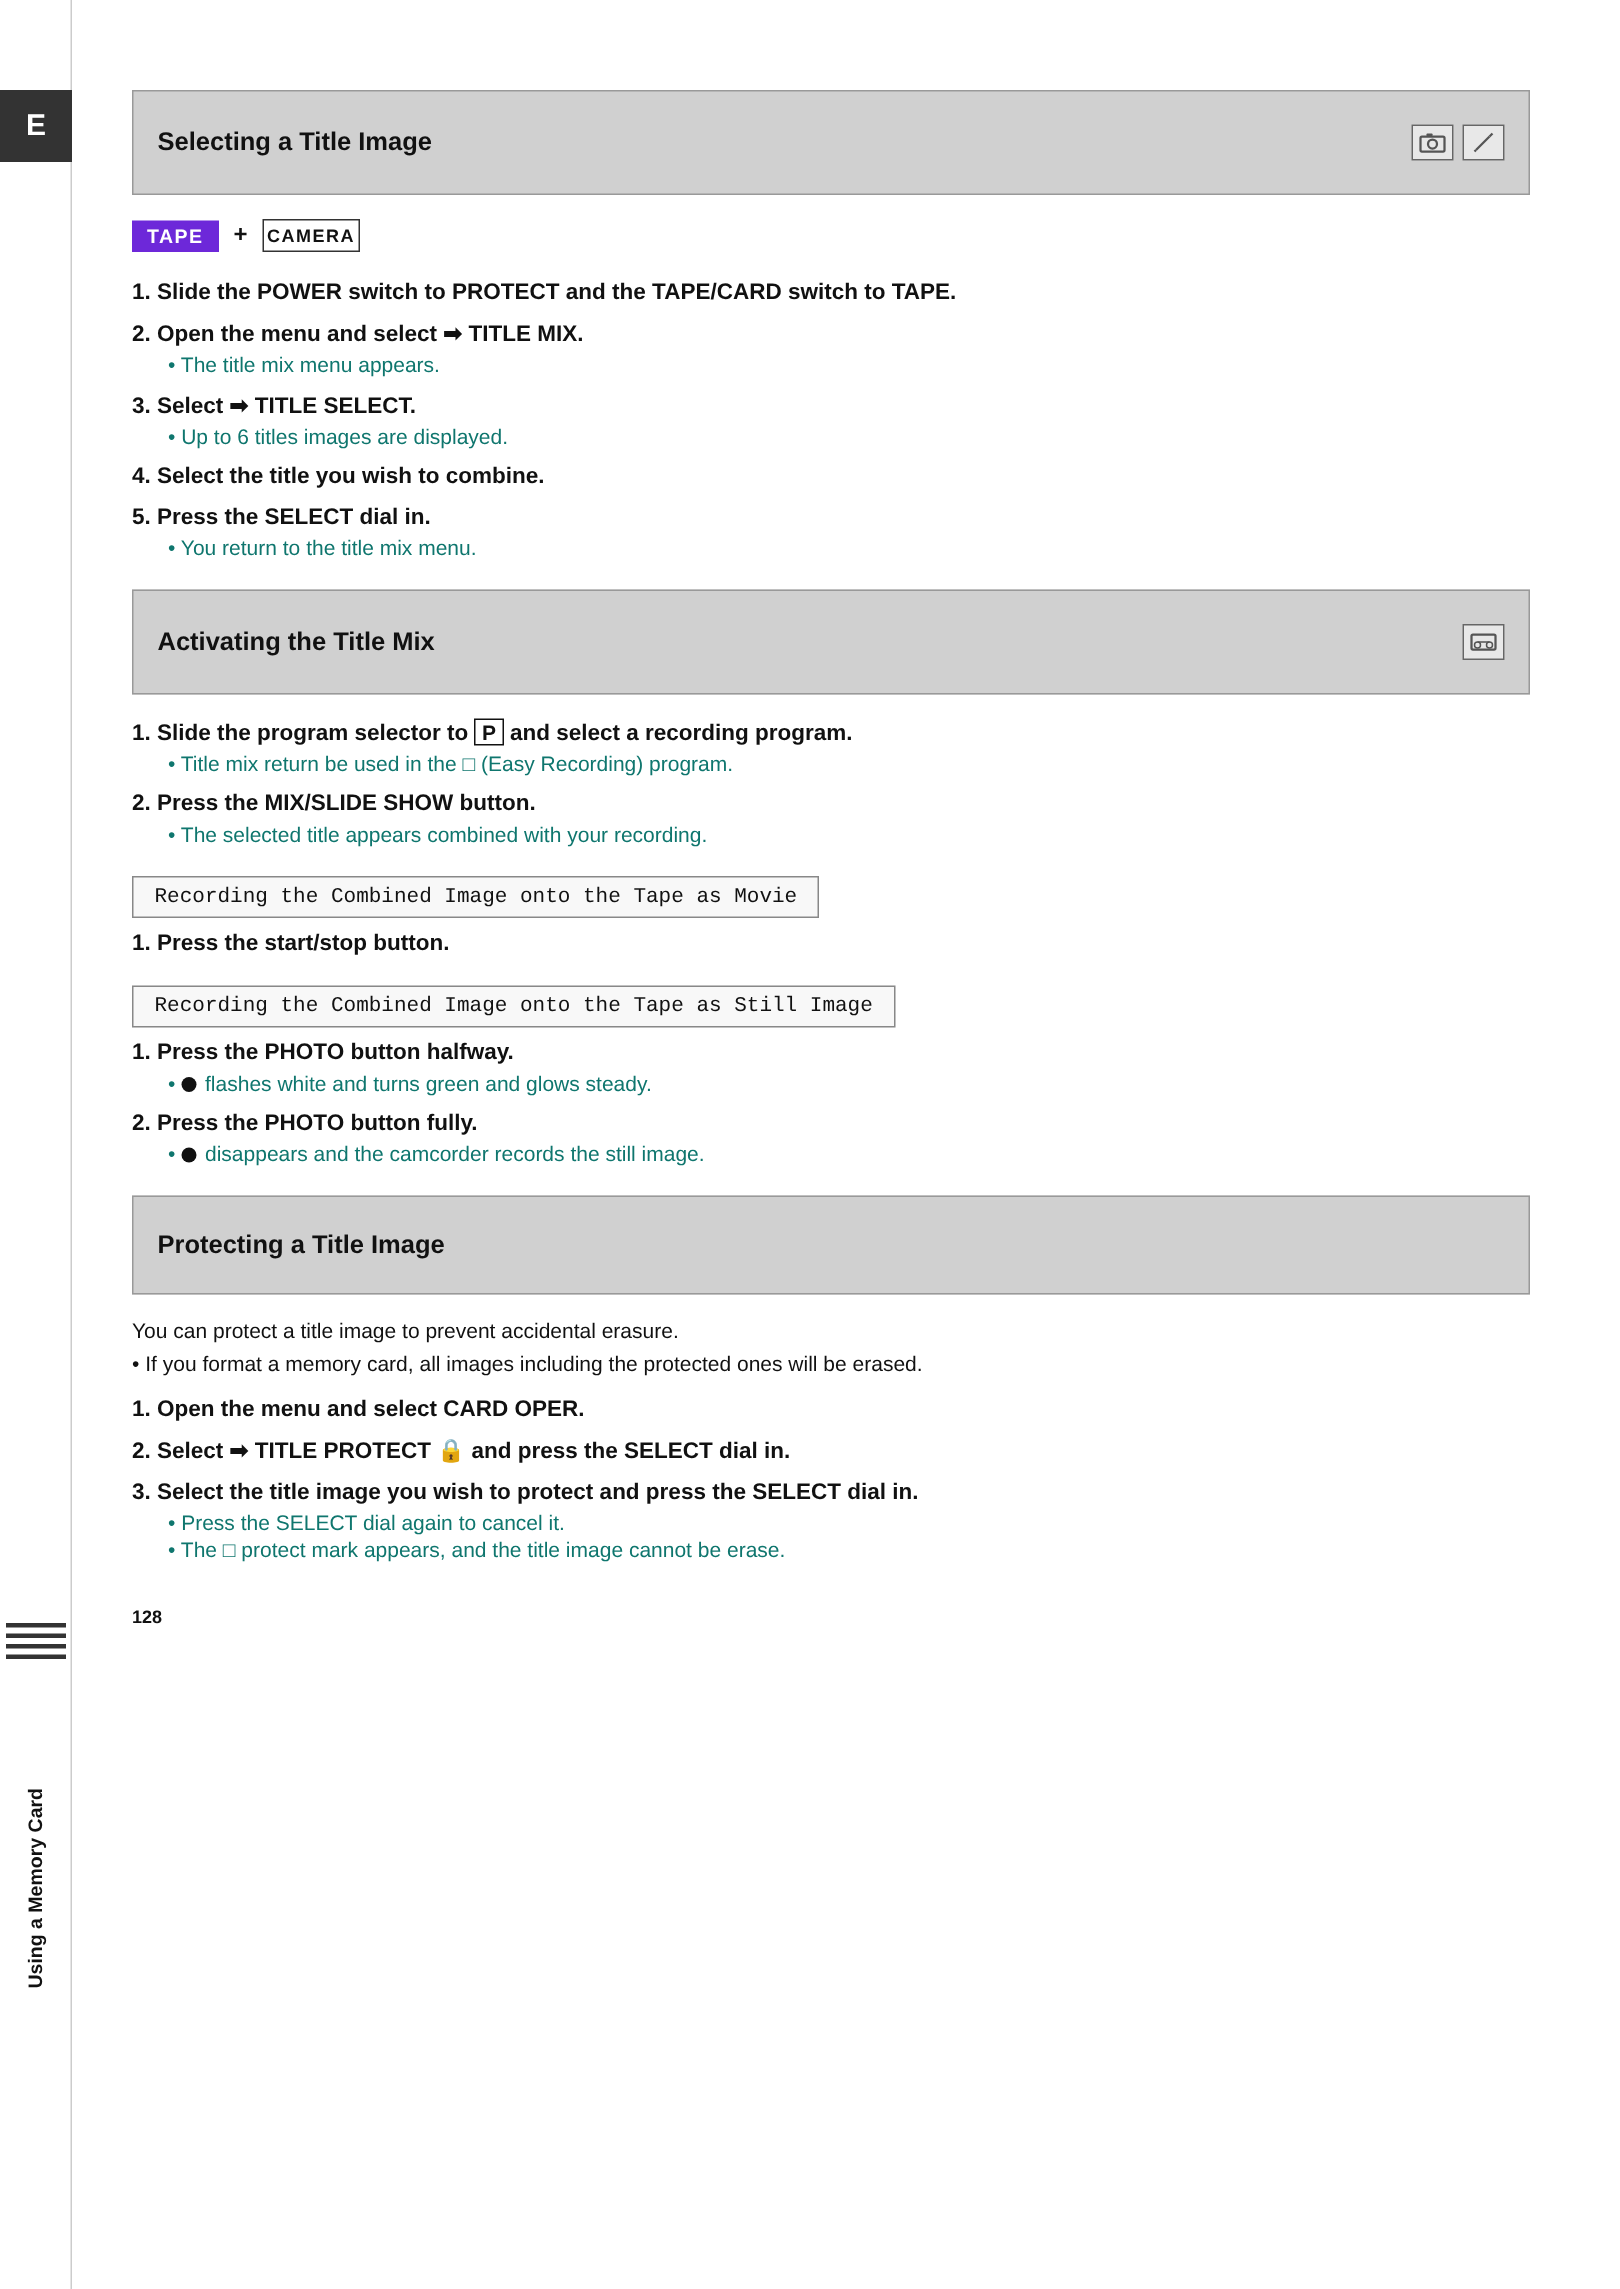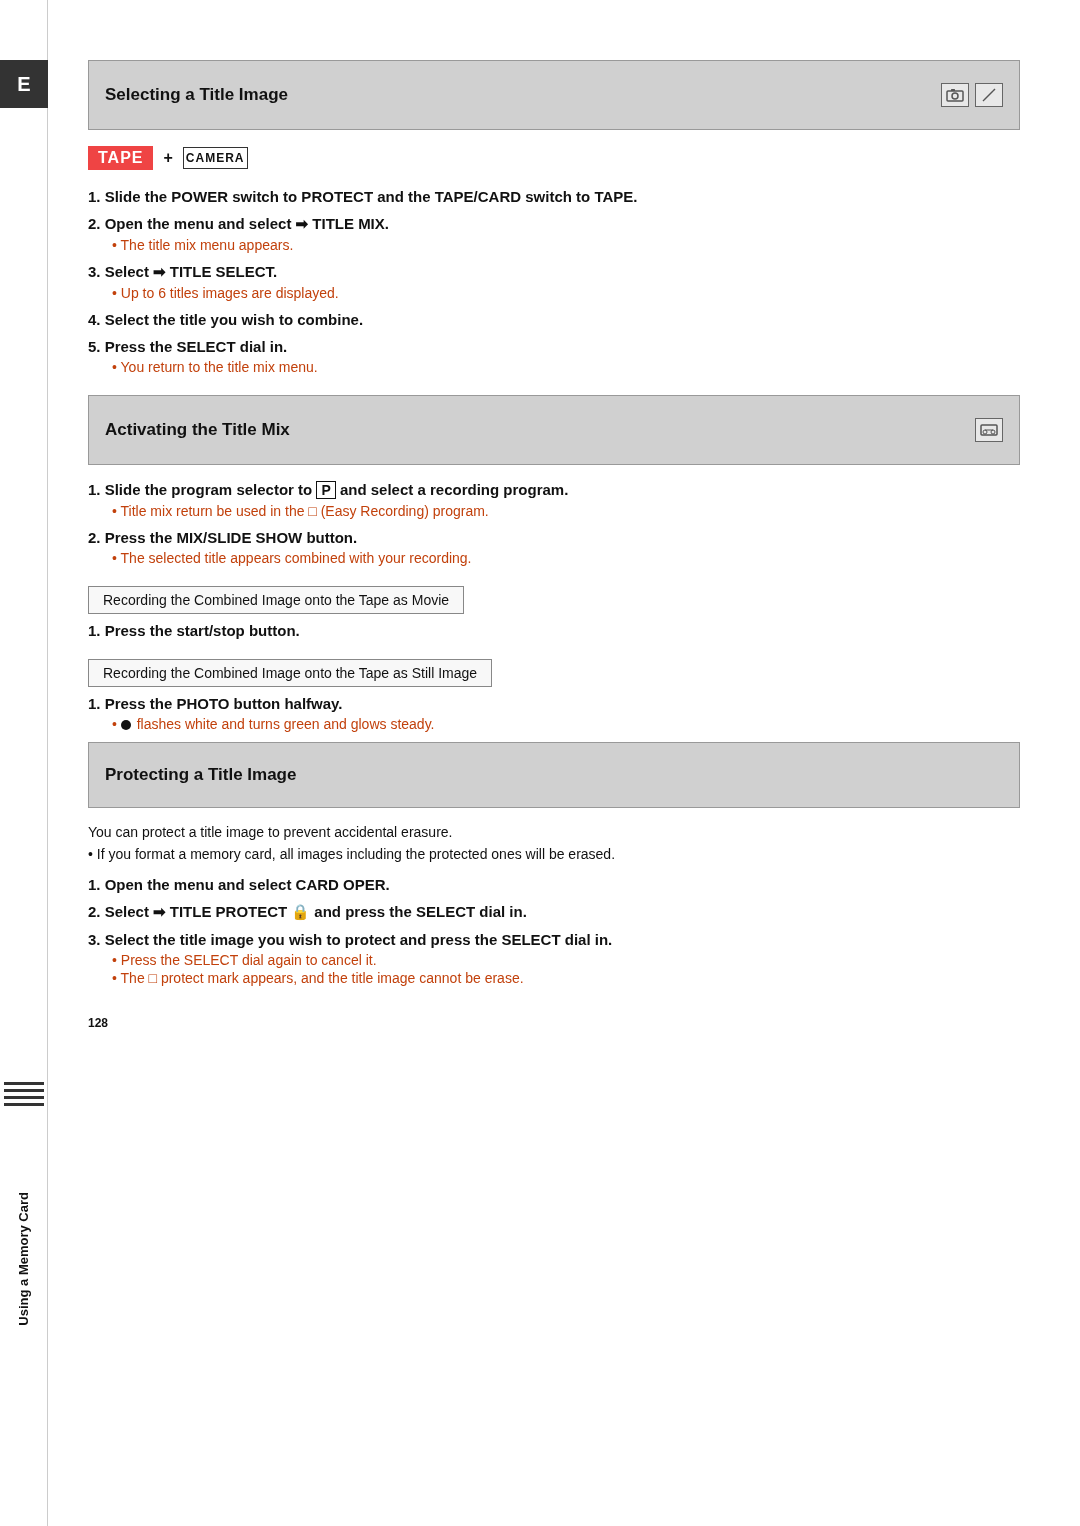--- a/index.html
+++ b/index.html
@@ -111,24 +111,24 @@
 
     
     .badge-row {
       display: flex;
       align-items: center;
       gap: 10px;
       margin-bottom: 18px;
     }
 
     .badge-tape {
-      background: #ef4444;
+      background: #6d28d9;
       color: #fff;
       padding: 3px 10px;
-      font-size: 16px;
+      font-size: 13px;
       font-weight: bold;
       letter-spacing: 1px;
     }
 
     .badge-plus {
       font-size: 16px;
       font-weight: bold;
     }
 
     .badge-camera {
@@ -152,36 +152,37 @@
     }
 
     .bullet-list {
       list-style: none;
       padding-left: 24px;
       margin-top: 3px;
     }
 
     .bullet-list li {
       font-size: 14px;
-      color: #c2410c;
+      color: #0f766e;
       margin-bottom: 2px;
     }
 
     .bullet-list li::before {
       content: "• ";
     }
 
     
     .label-box {
       border: 1px solid #888;
       padding: 5px 14px;
       font-size: 14px;
       display: inline-block;
       margin: 10px 0 8px 0;
       background: #f8f8f8;
+      font-family: Liberation Mono, monospace;
     }
 
     .section-gap {
       margin-bottom: 20px;
     }
 
     .section-gap-sm {
       margin-bottom: 10px;
     }
 
@@ -363,20 +364,29 @@
       <div class="item-title">
         <span>1.</span>
         <span> Press the PHOTO button halfway.</span>
       </div>
       <ul class="bullet-list">
         <li><span class="circle-dot"></span> flashes white and turns green and glows steady.</li>
       </ul>
     </div>
 
     
+    <div class="numbered-item section-gap">
+      <div class="item-title">
+        <span>2.</span>
+        <span> Press the PHOTO button fully.</span>
+      </div>
+      <ul class="bullet-list">
+        <li><span class="circle-dot"></span> disappears and the camcorder records the still image.</li>
+      </ul>
+    </div>
 
     
     <div class="section-header">
       <span>Protecting a Title Image</span>
     </div>
 
     <p style="font-size:14px; margin-bottom:6px;">You can protect a title image to prevent accidental erasure.</p>
     <p style="font-size:14px; margin-bottom:14px;">• <span>If you format a memory card, all images including the protected ones will be erased.</span></p>
 
     

